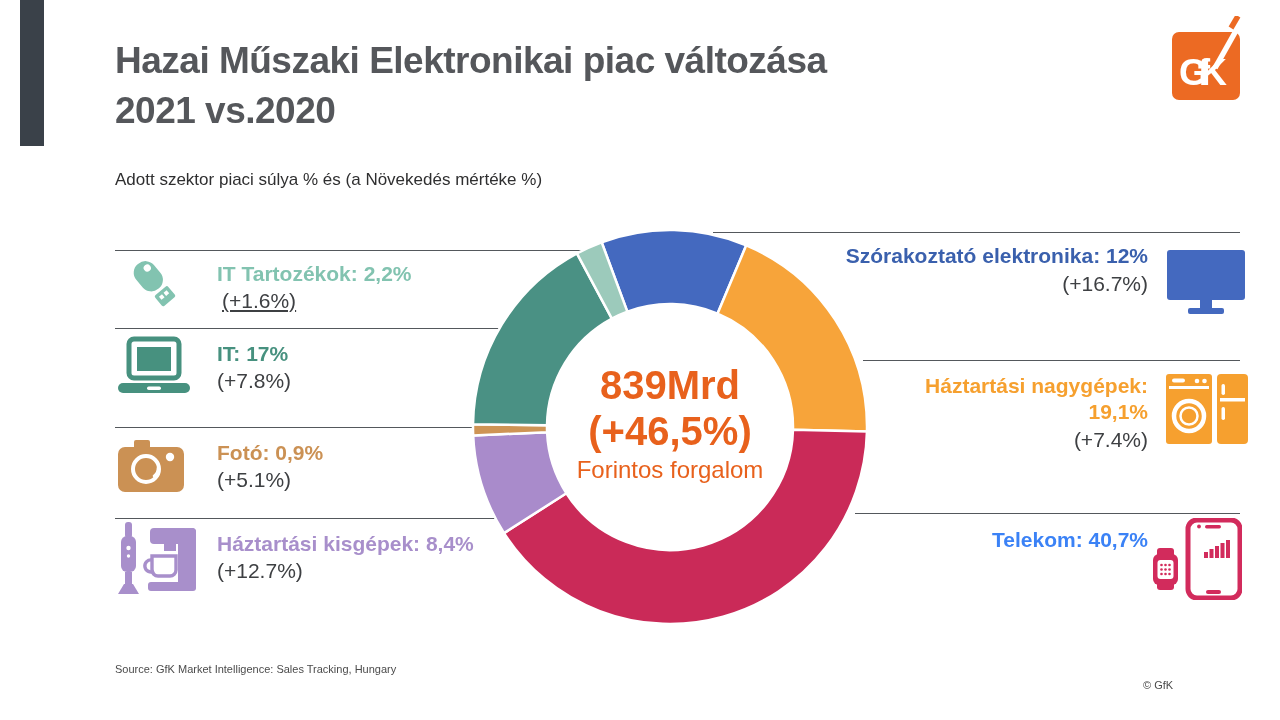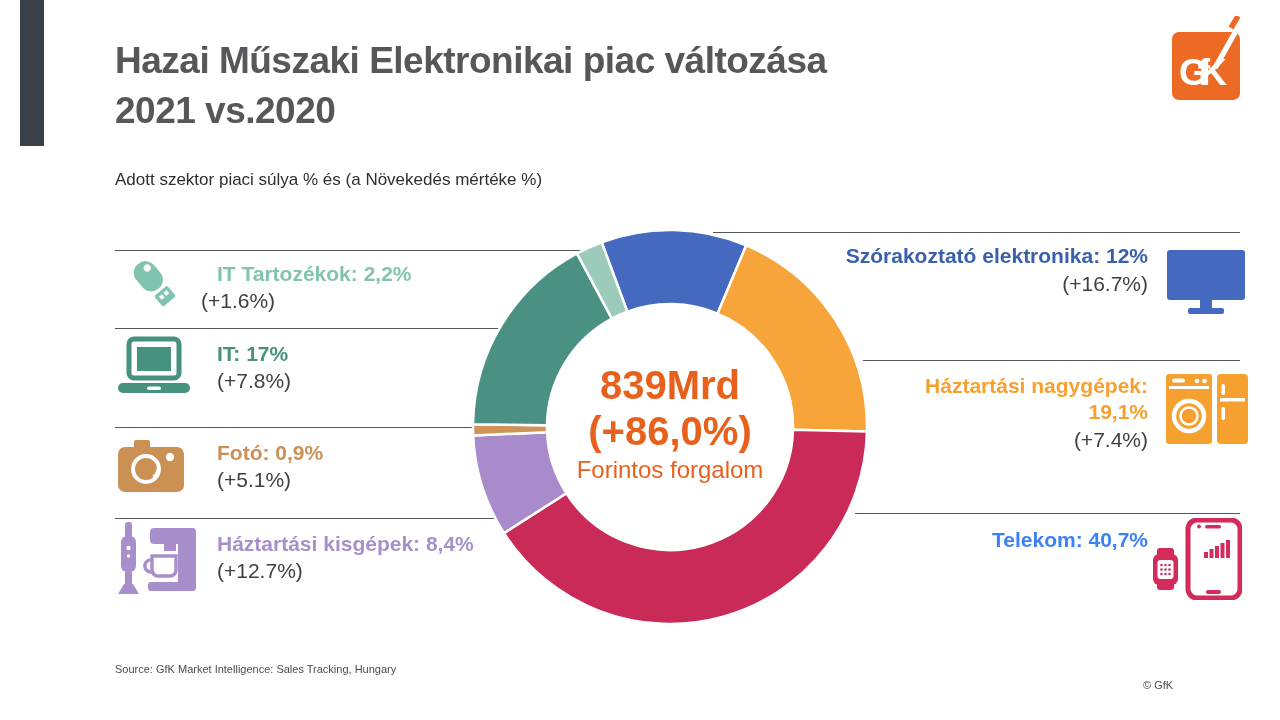--- a/index.html
+++ b/index.html
@@ -55,21 +55,21 @@
   <svg class="abs" style="left:122px;top:252px;" width="66" height="66" viewBox="0 0 66 66">
     <g transform="rotate(-40 33 33)" fill="#82c3b0">
       <rect x="22" y="6" width="23" height="32" rx="11"></rect>
       <circle cx="38" cy="15" r="3.6" fill="#ffffff"></circle>
       <rect x="25" y="41" width="17" height="14" rx="2"></rect>
       <rect x="28.5" y="44.5" width="4" height="4" fill="#ffffff"></rect>
       <rect x="34.5" y="44.5" width="4" height="4" fill="#ffffff"></rect>
     </g>
   </svg>
   <div class="abs lab" style="left: 217px; top: 261px; color: rgb(130, 195, 176);">IT Tartozékok: 2,2%</div>
-  <div class="abs gro" style="left:201px;top:288px;">(+1.6%)</div>
+  <div class="abs gro" style="left:222px;top:288px;text-decoration:underline;">(+1.6%)</div>
 
   <svg class="abs" style="left:116px;top:336px;" width="76" height="62" viewBox="0 0 76 62">
     <rect x="13" y="3" width="50" height="39" rx="5" fill="none" stroke="#47917f" stroke-width="5"></rect>
     <rect x="21" y="11" width="34" height="24" fill="#47917f"></rect>
     <rect x="2" y="47" width="72" height="10" rx="5" fill="#47917f"></rect>
     <rect x="31" y="50.5" width="14" height="3.5" rx="1.7" fill="#ffffff"></rect>
   </svg>
   <div class="abs lab" style="left: 217px; top: 341px; color: rgb(71, 145, 127);">IT: 17%</div>
   <div class="abs gro" style="left:217px;top:368px;">(+7.8%)</div>
 
@@ -169,20 +169,20 @@
       <path d="M276.25,18.35 A197,197 0 0 1 396.95,204.56 L322.97,202.84 A123,123 0 0 0 247.61,86.59 Z" fill="#f7a43a" stroke="#ffffff" stroke-width="2.5" stroke-linejoin="round"></path>
       <path d="M396.95,204.56 A197,197 0 0 1 34.02,306.12 L96.37,266.26 A123,123 0 0 0 322.97,202.84 Z" fill="#ca2a58" stroke="#ffffff" stroke-width="2.5" stroke-linejoin="round"></path>
       <path d="M34.02,306.12 A197,197 0 0 1 3.18,208.40 L77.11,205.24 A123,123 0 0 0 96.37,266.26 Z" fill="#a98bcb" stroke="#ffffff" stroke-width="2.5" stroke-linejoin="round"></path>
       <path d="M3.18,208.40 A197,197 0 0 1 3.02,197.30 L77.01,198.31 A123,123 0 0 0 77.11,205.24 Z" fill="#ce9455" stroke="#ffffff" stroke-width="2.5" stroke-linejoin="round"></path>
       <path d="M3.02,197.30 A197,197 0 0 1 106.92,26.38 L141.88,91.60 A123,123 0 0 0 77.01,198.31 Z" fill="#4a9184" stroke="#ffffff" stroke-width="2.5" stroke-linejoin="round"></path>
       <path d="M106.92,26.38 A197,197 0 0 1 131.65,15.24 L157.33,84.64 A123,123 0 0 0 141.88,91.60 Z" fill="#9ccabb" stroke="#ffffff" stroke-width="2.5" stroke-linejoin="round"></path>
     </svg>
 
   <div id="center-text" class="abs">
     <div id="center-value">839Mrd</div>
-    <div id="center-growth">(+86,0%)</div>
+    <div id="center-growth">(+46,5%)</div>
     <div id="center-caption">Forintos forgalom</div>
   </div>
 
   <div id="source" class="abs">Source: GfK Market Intelligence: Sales Tracking, Hungary</div>
   <div id="copyright" class="abs">© GfK</div>
 
 </div>
 
 </body></html>

